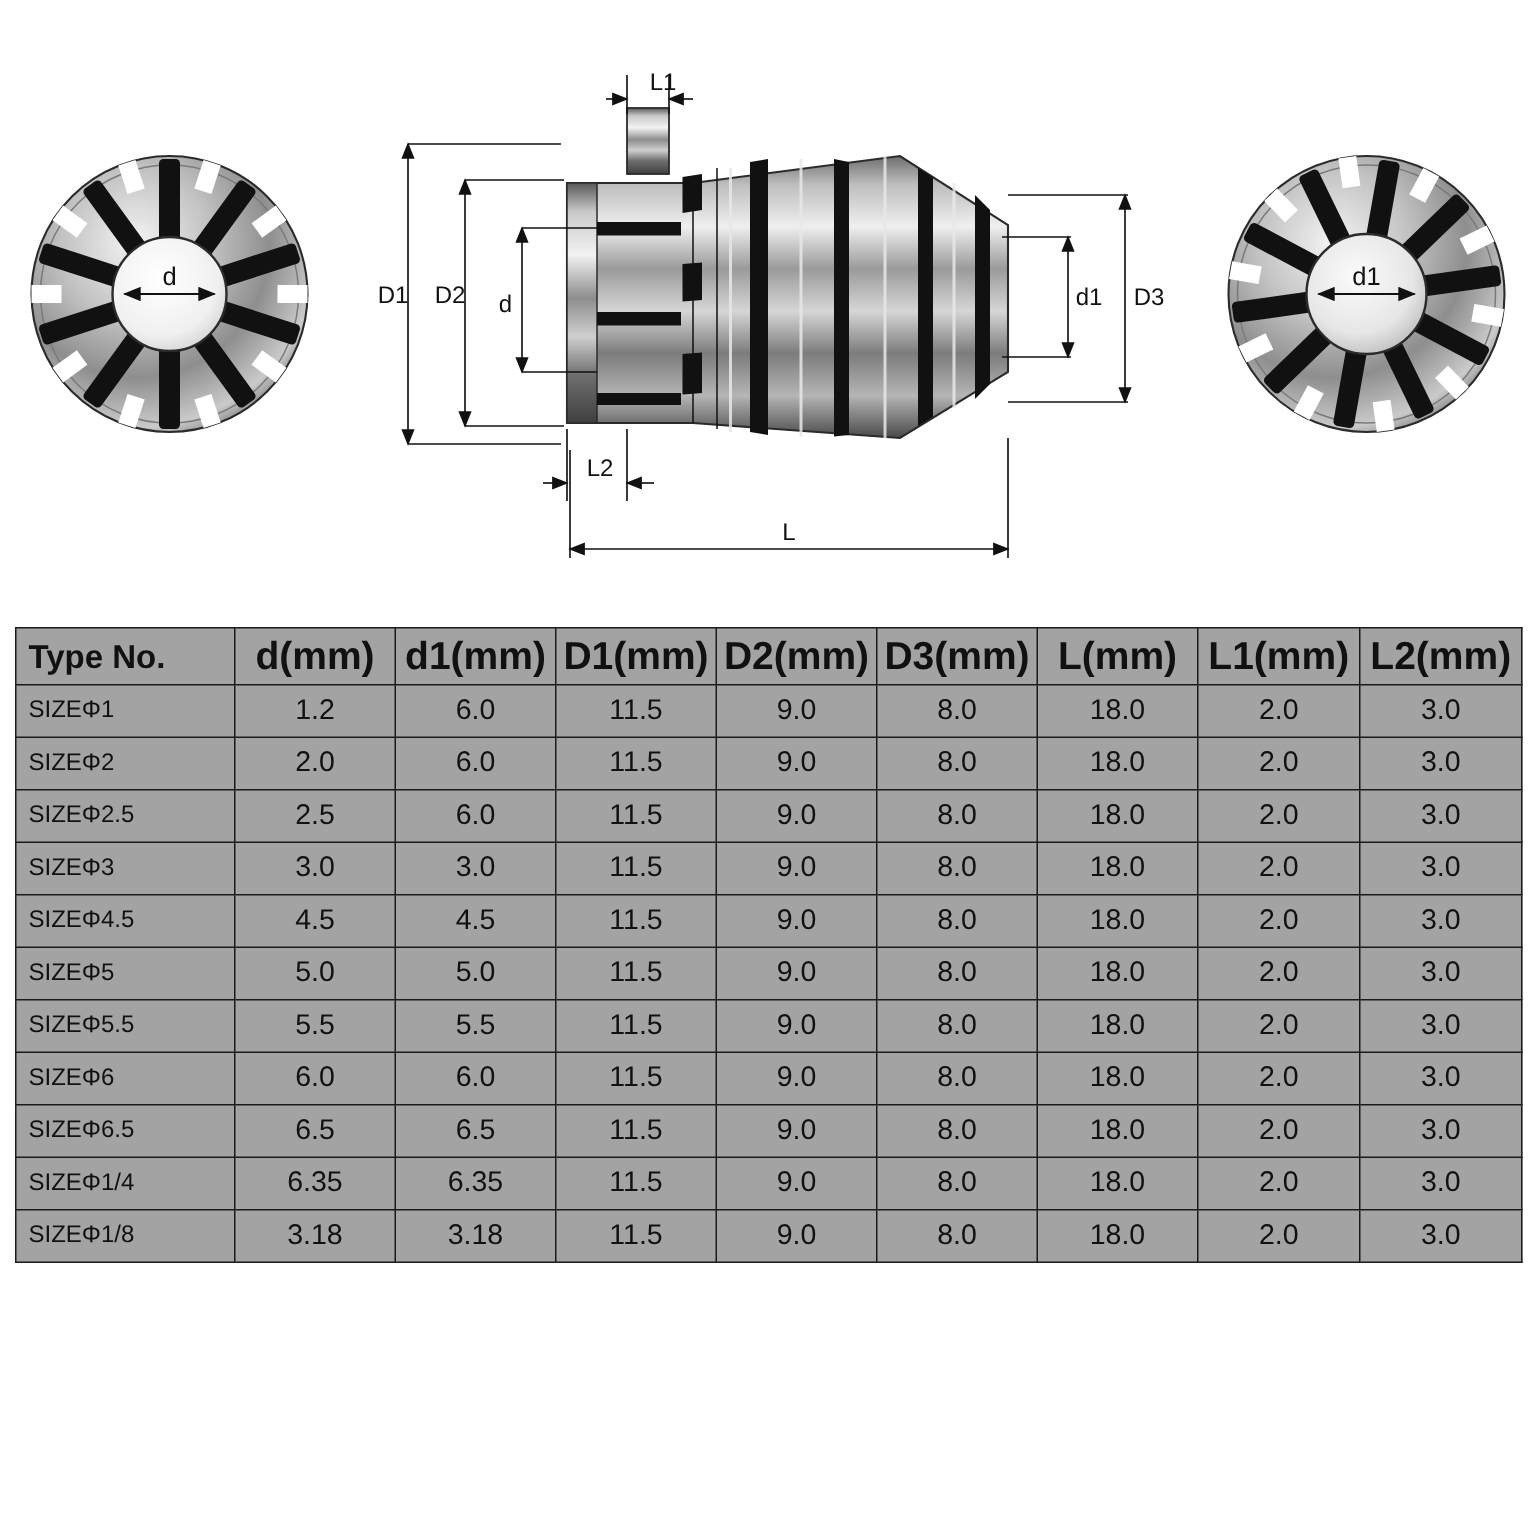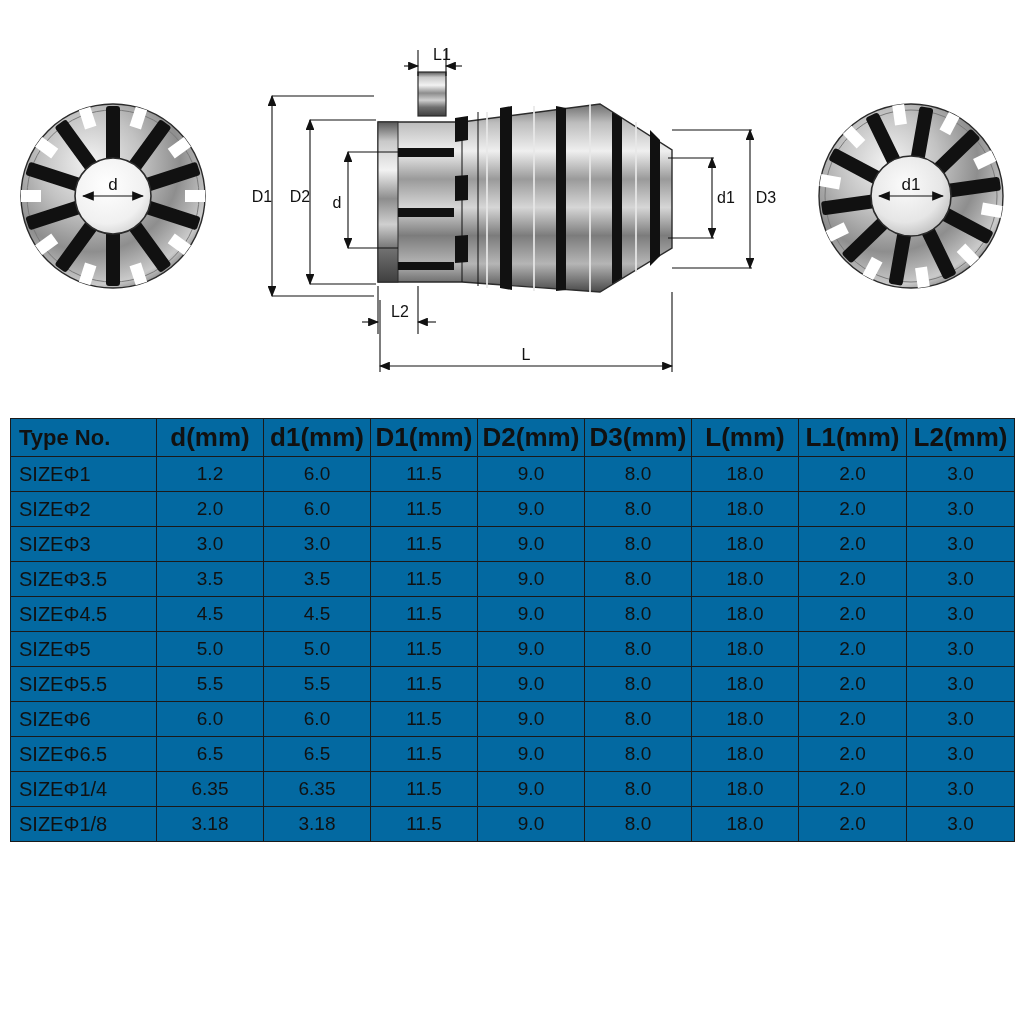--- a/index.html
+++ b/index.html
@@ -29,21 +29,21 @@
   #spec-table-wrap {
     position: absolute;
     left: 10px;
     top: 418px;
     width: 1004px;
   }
   table.spec {
     border-collapse: collapse;
     width: 1004px;
     table-layout: fixed;
-    background: #0369a1;
+    background: #a3a3a3;
   }
   table.spec th, table.spec td {
     border: 1px solid #1a1a1a;
     text-align: center;
     font-size: 19px;
     height: 34px;
     padding: 0;
     font-weight: normal;
     color: #111;
   }
@@ -54,21 +54,21 @@
   }
   table.spec thead th.col-type,
   table.spec td.col-type {
     text-align: left;
     padding-left: 8px;
   }
   table.spec thead th.col-type {
     font-size: 22px;
   }
   table.spec td.col-type {
-    font-size: 20px;
+    font-size: 16px;
   }
   col.c0 { width: 146px; }
   col.c1 { width: 107px; }
   col.c2 { width: 107px; }
   col.c3 { width: 107px; }
   col.c4 { width: 107px; }
   col.c5 { width: 107px; }
   col.c6 { width: 107px; }
   col.c7 { width: 108px; }
   col.c8 { width: 108px; }
@@ -401,34 +401,34 @@
           <td>2.0</td>
           <td>6.0</td>
           <td>11.5</td>
           <td>9.0</td>
           <td>8.0</td>
           <td>18.0</td>
           <td>2.0</td>
           <td>3.0</td>
         </tr>
         <tr>
+          <td class="col-type">SIZEΦ2.5</td>
+          <td>2.5</td>
+          <td>6.0</td>
+          <td>11.5</td>
+          <td>9.0</td>
+          <td>8.0</td>
+          <td>18.0</td>
+          <td>2.0</td>
+          <td>3.0</td>
+        </tr>
+        <tr>
           <td class="col-type">SIZEΦ3</td>
           <td>3.0</td>
           <td>3.0</td>
-          <td>11.5</td>
-          <td>9.0</td>
-          <td>8.0</td>
-          <td>18.0</td>
-          <td>2.0</td>
-          <td>3.0</td>
-        </tr>
-        <tr>
-          <td class="col-type">SIZEΦ3.5</td>
-          <td>3.5</td>
-          <td>3.5</td>
           <td>11.5</td>
           <td>9.0</td>
           <td>8.0</td>
           <td>18.0</td>
           <td>2.0</td>
           <td>3.0</td>
         </tr>
         <tr>
           <td class="col-type">SIZEΦ4.5</td>
           <td>4.5</td>

